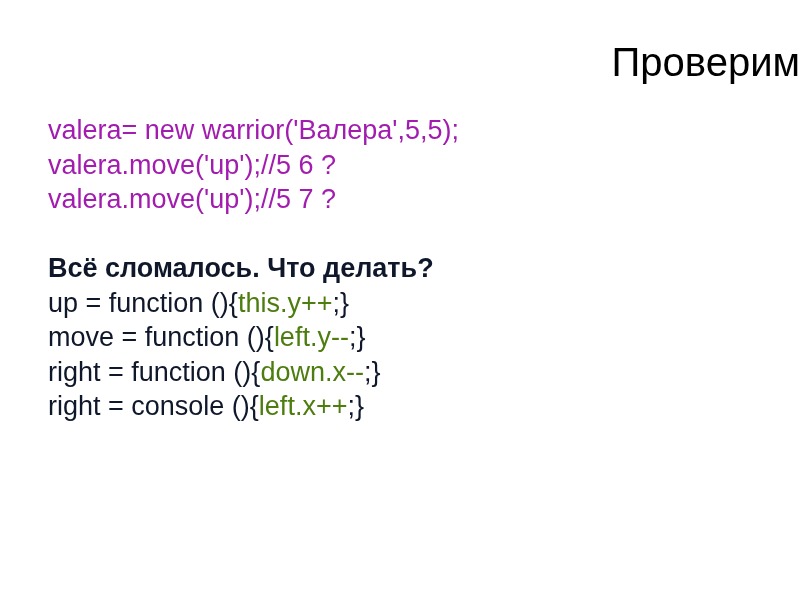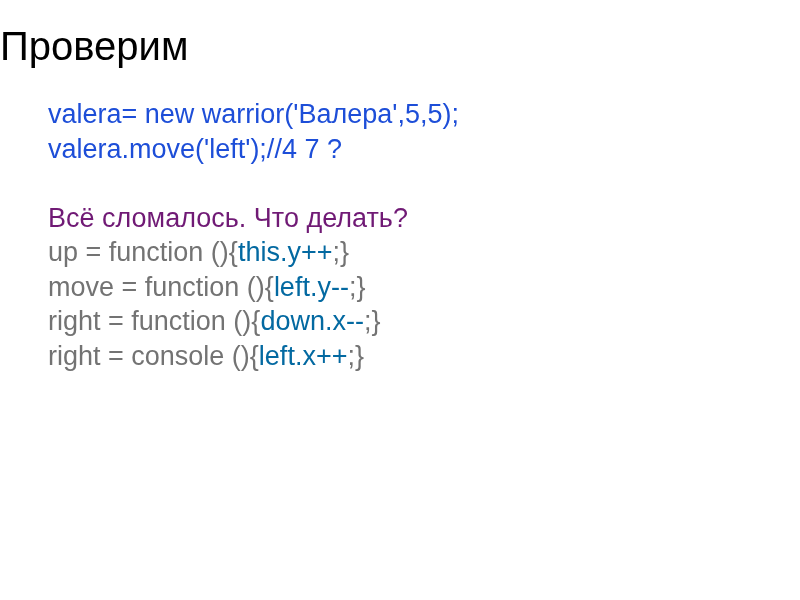--- a/index.html
+++ b/index.html
@@ -6,45 +6,46 @@
     margin: 0;
     padding: 0;
     width: 800px;
     height: 600px;
     background: #ffffff;
     font-family: Arial, Helvetica, sans-serif;
     overflow: hidden;
     position: relative;
   }
   .title {
-    text-align: left;
+    text-align: right;
     font-size: 40px;
     color: #000000;
-    margin-top: 24px;
+    margin-top: 40px;
     margin-bottom: 28px;
     font-weight: normal;
   }
   .code-block {
     padding-left: 48px;
     font-size: 27px;
     line-height: 1.28;
     font-family: Arial, Helvetica, sans-serif;
   }
-  .olive { color: #1d4ed8; }
-  .darkred { color: #701a75; }
-  .red { color: #0369a1; }
-  .navy { color: #737373; }
+  .olive { color: #a21caf; }
+  .darkred { color: #0f172a; font-weight: bold; }
+  .red { color: #4d7c0f; }
+  .navy { color: #0f172a; }
 </style>
 </head>
 <body>
 
 <div class="title">Проверим</div>
 
 <div class="code-block">
   <div><span class="olive">valera= new warrior('Валера',5,5);</span></div>
-  <div><span class="olive">valera.move('left');//4 7 ?</span></div>
+  <div><span class="olive">valera.move('up');//5 6 ?</span></div>
+  <div><span class="olive">valera.move('up');//5 7 ?</span></div>
   <div>&nbsp;</div>
   <div><span class="darkred">Всё сломалось. Что делать?</span></div>
   <div><span class="navy">up = function (){</span><span class="red">this.y++</span><span class="navy">;}</span></div>
   <div><span class="navy">move = function (){</span><span class="red">left.y--</span><span class="navy">;}</span></div>
   <div><span class="navy">right = function (){</span><span class="red">down.x--</span><span class="navy">;}</span></div>
   <div><span class="navy">right = console (){</span><span class="red">left.x++</span><span class="navy">;}</span></div>
 </div>
 
 </body></html>

